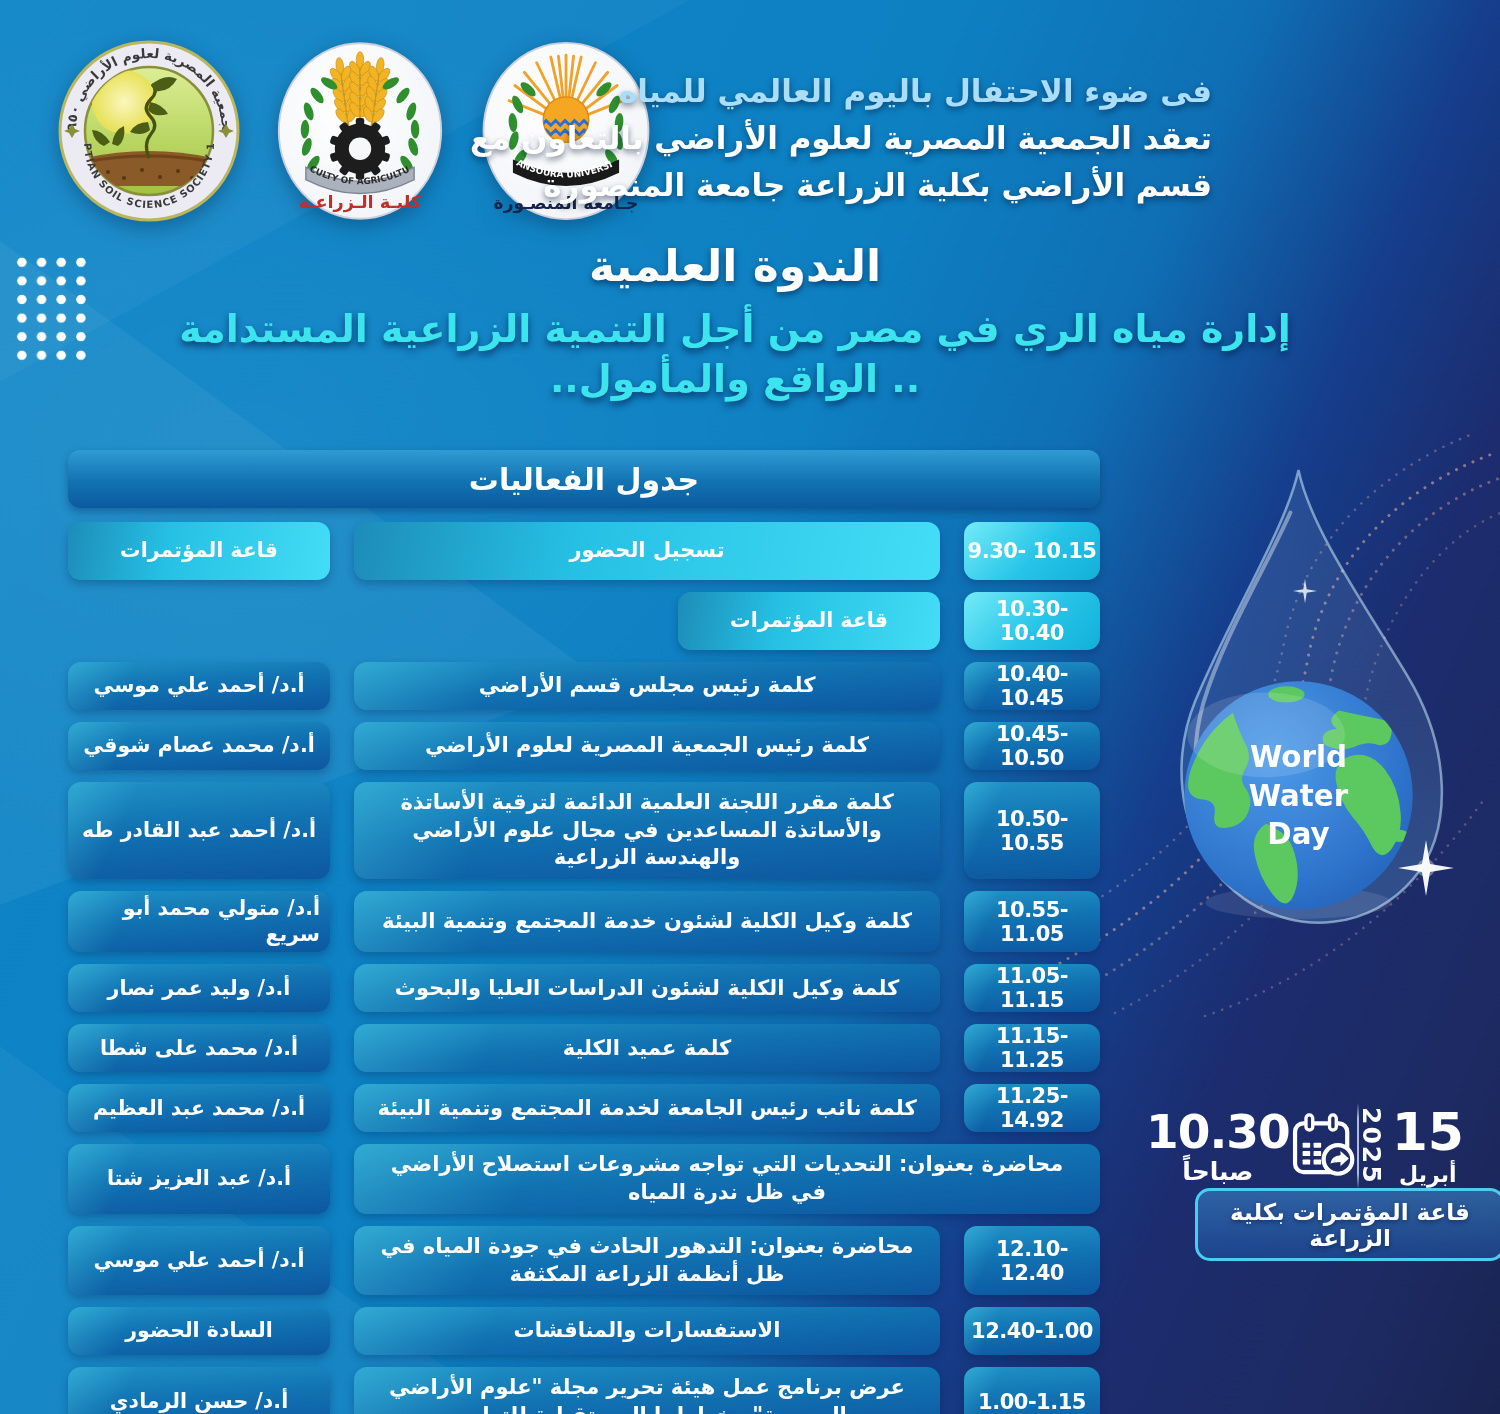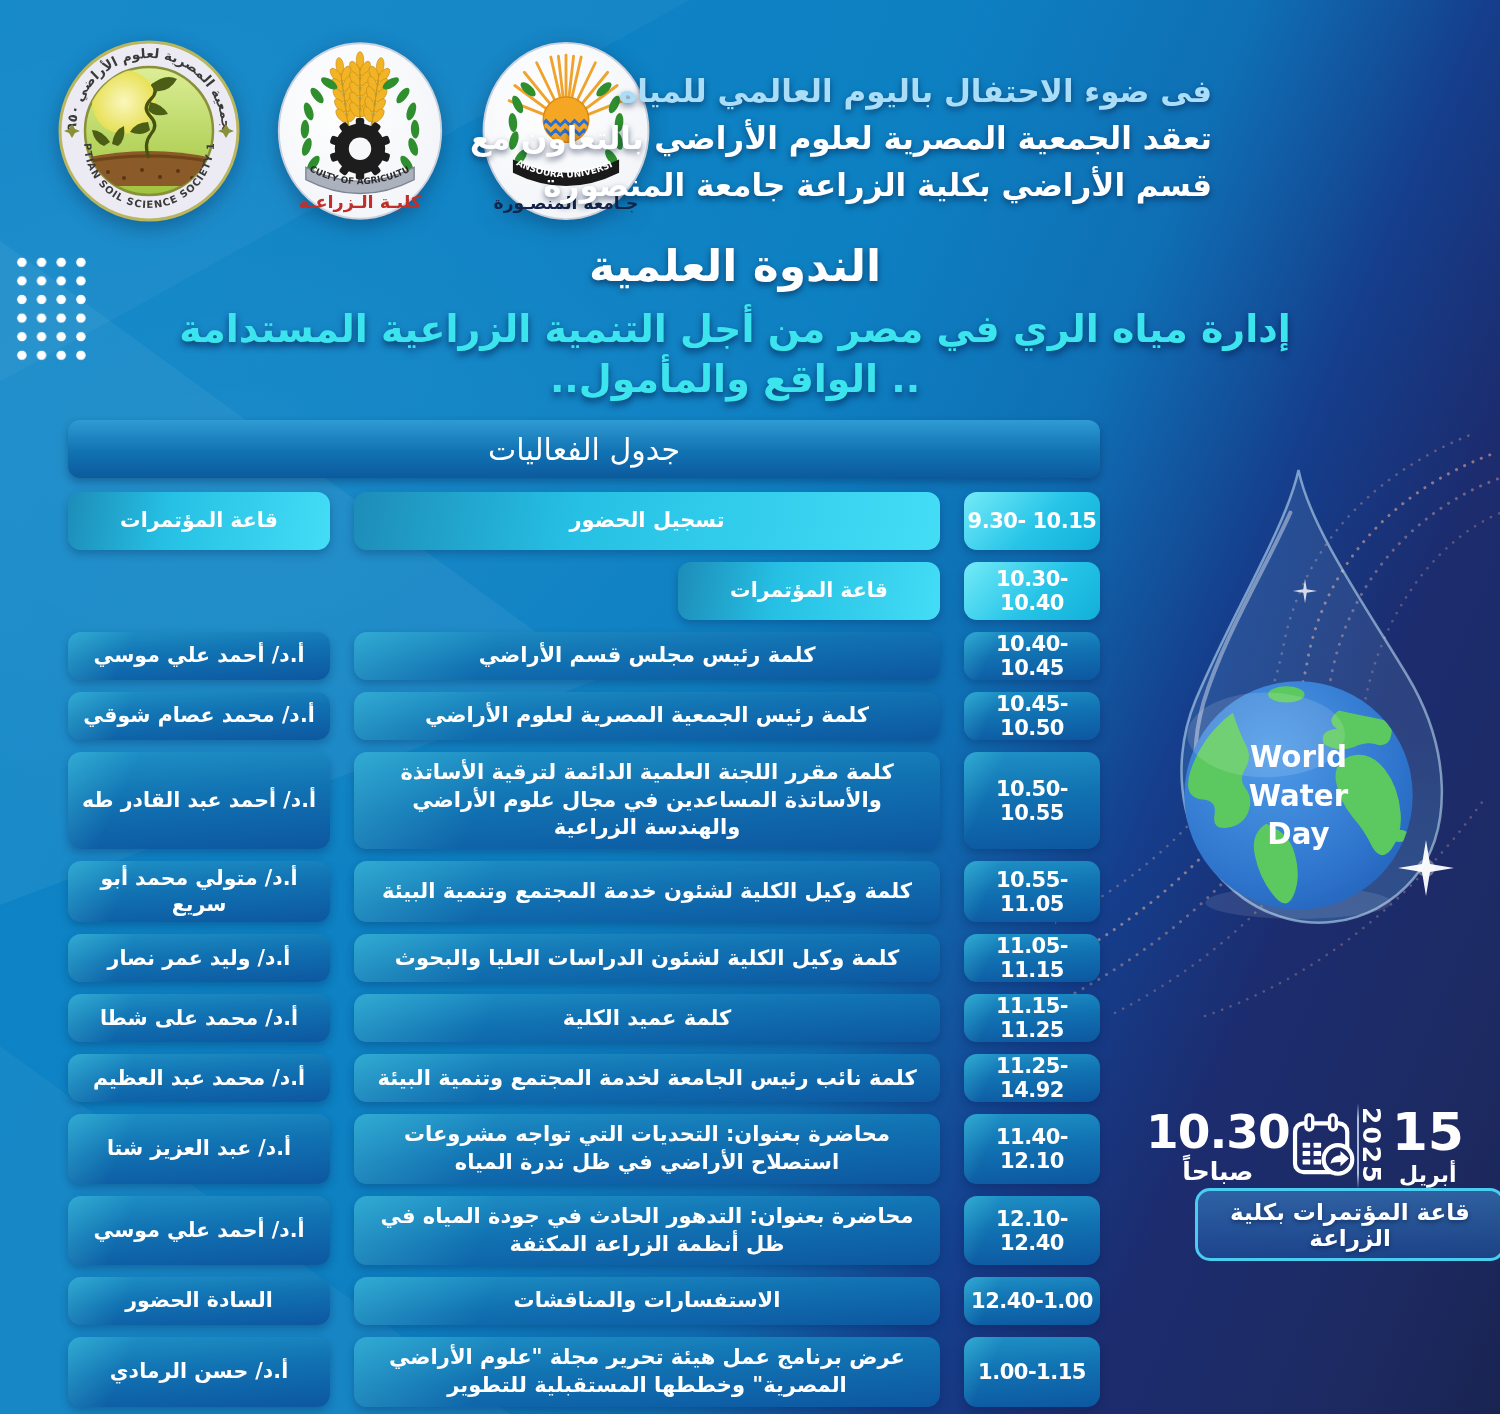--- a/index.html
+++ b/index.html
@@ -35,28 +35,28 @@
 
   
   .dots-grid{position:absolute;left:8px;top:250px;width:79px;height:112px;z-index:3;
     background-image:radial-gradient(circle,#ffffff 4.3px,transparent 5px);
     background-size:19.7px 18.6px;background-position:4px 3px;background-repeat:repeat;}
 
   
   .schedule{position:absolute;left:68px;top:420px;width:1032px;display:flex;flex-direction:column;gap:12px;direction:rtl;z-index:5;}
   .schedule-header{height:58px;border-radius:12px;display:flex;align-items:center;justify-content:center;
     background:linear-gradient(180deg,#2F9BD4 0%,#1172B2 55%,#0C5A9E 100%);
-    color:#fff;font-size:30px;font-weight:normal;box-shadow:0 4px 9px rgba(0,20,60,.32);margin-bottom:2px;}
+    color:#fff;font-size:30px;font-weight:bold;box-shadow:0 4px 9px rgba(0,20,60,.32);margin-bottom:2px;margin-top:30px;}
   .row{display:flex;gap:24px;align-items:stretch;min-height:48px;}
   .row.bright{min-height:58px;}
   .cell{border-radius:13px;display:flex;align-items:center;justify-content:center;color:#fff;font-weight:bold;
     text-align:center;box-shadow:0 4px 9px rgba(0,25,70,.28);}
   .time{width:136px;flex:none;font-size:21px;direction:ltr;letter-spacing:-0.5px;}
   .event{flex:1;font-size:21px;padding:7px 18px;line-height:1.32;}
-  .who{width:262px;flex:none;font-size:20.5px;padding:5px 10px;line-height:1.25;}
+  .who{width:262px;flex:none;font-size:20.5px;padding:5px 10px;line-height:1.25;text-align:right;}
   .dark .cell{background-image:
       linear-gradient(115deg,rgba(90,230,240,.30) 0%,rgba(90,230,240,0) 24%),
       linear-gradient(176deg,#1F91C6 0%,#1172B2 45%,#0D57A0 100%);}
   .bright .cell{background-image:linear-gradient(100deg,#1D8CB8 0%,#26C0E4 38%,#43DDF6 100%);}
   .bright .time{background-image:linear-gradient(135deg,#74EBF8 0%,#27C4E8 55%,#12B0D8 100%);}
 
   
   .waves{position:absolute;left:1055px;top:418px;z-index:1;pointer-events:none;}
 
   
@@ -423,23 +423,20 @@
           <span>11.25-14.92</span>
         </div>
       <div class="cell event">
           <span>كلمة نائب رئيس الجامعة لخدمة المجتمع وتنمية البيئة</span>
         </div>
       <div class="cell who">
           <span>أ.د/ محمد عبد العظيم</span>
         </div>
     </div>
     <div class="row dark">
-      <div class="cell time">
-          <span>11.40-12.10</span>
-        </div>
       <div class="cell event">
           <span>محاضرة بعنوان: التحديات التي تواجه مشروعات استصلاح الأراضي في ظل ندرة المياه</span>
         </div>
       <div class="cell who">
           <span>أ.د/ عبد العزيز شتا</span>
         </div>
     </div>
     <div class="row dark">
       <div class="cell time">
           <span>12.10-12.40</span>

